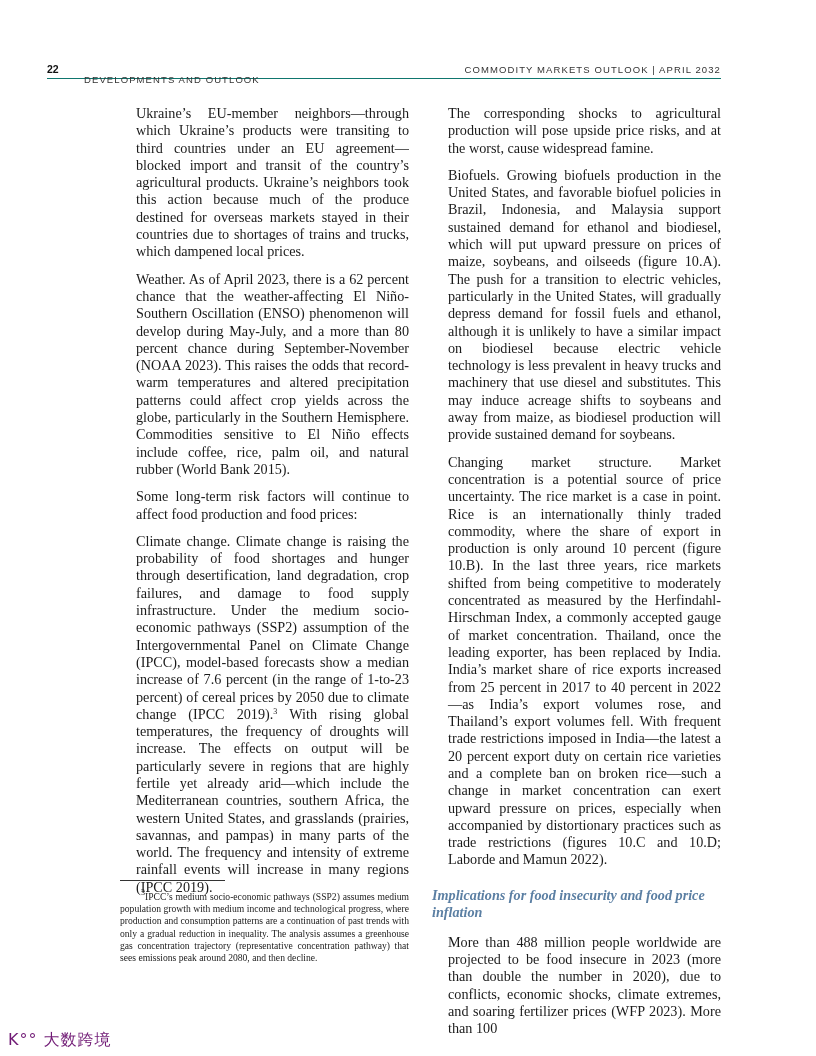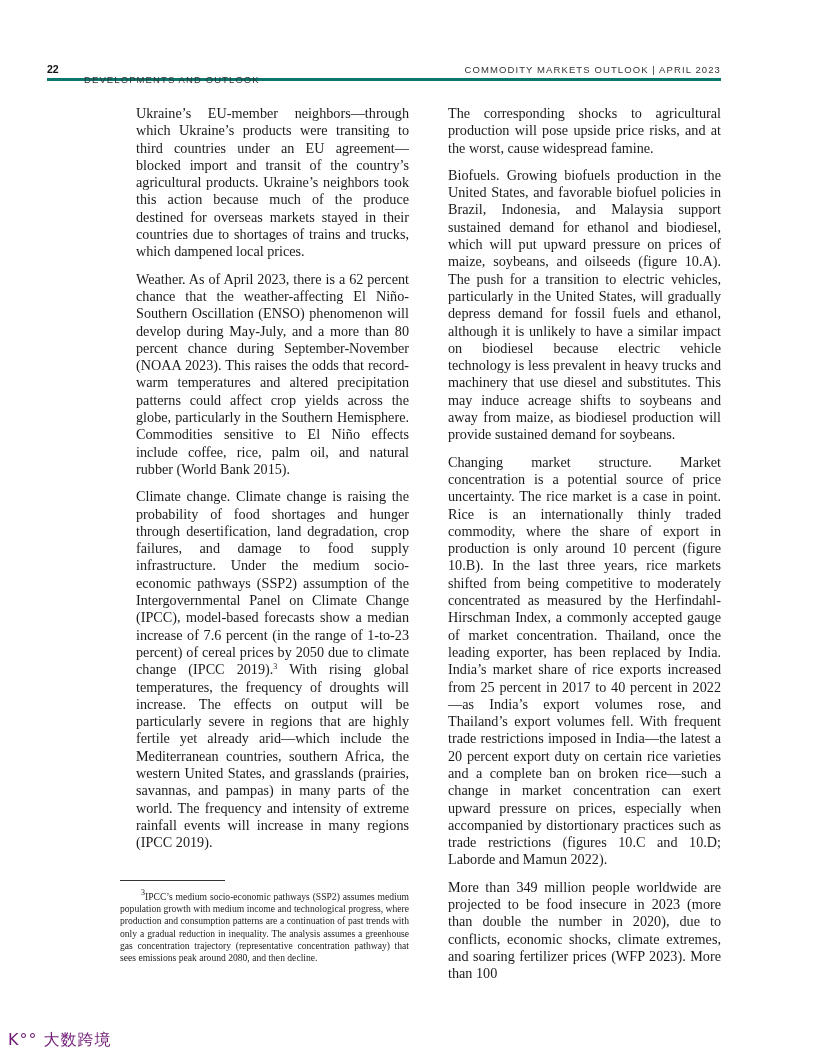--- a/index.html
+++ b/index.html
@@ -1,18 +1,18 @@
 <!DOCTYPE html>
 <html><head>
 <meta charset="utf-8">
 <style>
   html, body { margin: 0; padding: 0; background: #ffffff; }
   body { width: 816px; height: 1056px; position: relative; overflow: hidden; color: #1a1a1a; }
   .header { position: absolute; left: 47px; top: 62px; width: 674px; height: 16px;
-    border-bottom: 3px solid #0f766e; font-family: "Liberation Sans", sans-serif; font-size: 9.5px;
+    border-bottom: 1px solid #0f766e; font-family: "Liberation Sans", sans-serif; font-size: 9.5px;
     letter-spacing: 1.1px; color: #333; }
   .header .pnum { position: absolute; left: 0; top: 1px; font-weight: bold; color: #111; letter-spacing: 0; font-size: 10.5px; }
   .header .sect { position: absolute; left: 37px; top: 12px; }
   .header .title { position: absolute; right: 0; top: 2px; }
   .col { position: absolute; top: 105px; width: 289px; font-family: "Liberation Serif", serif;
     font-size: 14.2px; line-height: 17.3px; text-align: justify; hyphens: manual; }
   .col.left { left: 120px; }
   .col.right { left: 432px; }
   .col p { margin: 0 0 10px 16px; }
   .col p b { font-weight: normal; }
@@ -25,34 +25,36 @@
   sup { font-size: 8px; line-height: 0; vertical-align: 5px; }
   .watermark { position: absolute; left: 8px; top: 1030px; font-family: "DejaVu Sans", sans-serif;
     font-size: 16px; color: #701a75; letter-spacing: 1px; }
 </style>
 </head>
 <body>
 
 <div class="header">
   <span class="pnum">22</span>
   <span class="sect">DEVELOPMENTS AND OUTLOOK</span>
-  <span class="title">COMMODITY MARKETS OUTLOOK | APRIL 2023</span>
+  <span class="title">COMMODITY MARKETS OUTLOOK | APRIL 2032</span>
 </div>
 
 <div class="col left">
   <p>Ukraine’s EU-member neighbors—through which Ukraine’s products were transiting to third countries under an EU agreement—blocked import and transit of the country’s agricultural products. Ukraine’s neighbors took this action because much of the produce destined for overseas markets stayed in their countries due to shortages of trains and trucks, which dampened local prices.</p>
   <p><b>Weather.</b><span> As of April 2023, there is a 62 percent chance that the weather-affecting El Niño-Southern Oscillation (ENSO) phenomenon will develop during May-July, and a more than 80 percent chance during September-November (NOAA 2023). This raises the odds that record-warm temperatures and altered precipitation patterns could affect crop yields across the globe, particularly in the Southern Hemisphere. Commodities sensitive to El Niño effects include coffee, rice, palm oil, and natural rubber (World Bank 2015).</span></p>
+  <p>Some long-term risk factors will continue to affect food production and food prices:</p>
   <p><b>Climate change.</b><span> Climate change is raising the probability of food shortages and hunger through desertification, land degradation, crop failures, and damage to food supply infrastructure. Under the medium socio-economic pathways (SSP2) assumption of the Intergovernmental Panel on Climate Change (IPCC), model-based forecasts show a median increase of 7.6 percent (in the range of 1-to-23 percent) of cereal prices by 2050 due to climate change (IPCC 2019).</span><sup>3</sup><span> With rising global temperatures, the frequency of droughts will increase. The effects on output will be particularly severe in regions that are highly fertile yet already arid—which include the Mediterranean countries, southern Africa, the western United States, and grasslands (prairies, savannas, and pampas) in many parts of the world. The frequency and intensity of extreme rainfall events will increase in many regions (IPCC 2019).</span></p>
 </div>
 
 <div class="fn-rule"></div>
 <div class="footnote">
   <span class="ind"></span><sup>3</sup><span>IPCC’s medium socio-economic pathways (SSP2) assumes medium population growth with medium income and technological progress, where production and consumption patterns are a continuation of past trends with only a gradual reduction in inequality. The analysis assumes a greenhouse gas concentration trajectory (representative concentration pathway) that sees emissions peak around 2080, and then decline.</span>
 </div>
 
 <div class="col right">
   <p>The corresponding shocks to agricultural production will pose upside price risks, and at the worst, cause widespread famine.</p>
   <p><b>Biofuels.</b><span> Growing biofuels production in the United States, and favorable biofuel policies in Brazil, Indonesia, and Malaysia support sustained demand for ethanol and biodiesel, which will put upward pressure on prices of maize, soybeans, and oilseeds (figure 10.A). The push for a transition to electric vehicles, particularly in the United States, will gradually depress demand for fossil fuels and ethanol, although it is unlikely to have a similar impact on biodiesel because electric vehicle technology is less prevalent in heavy trucks and machinery that use diesel and substitutes. This may induce acreage shifts to soybeans and away from maize, as biodiesel production will provide sustained demand for soybeans.</span></p>
   <p><b>Changing market structure.</b><span> Market concentration is a potential source of price uncertainty. The rice market is a case in point. Rice is an internationally thinly traded commodity, where the share of export in production is only around 10 percent (figure 10.B). In the last three years, rice markets shifted from being competitive to moderately concentrated as measured by the Herfindahl-Hirschman Index, a commonly accepted gauge of market concentration. Thailand, once the leading exporter, has been replaced by India. India’s market share of rice exports increased from 25 percent in 2017 to 40 percent in 2022—as India’s export volumes rose, and Thailand’s export volumes fell. With frequent trade restrictions imposed in India—the latest a 20 percent export duty on certain rice varieties and a complete ban on broken rice—such a change in market concentration can exert upward pressure on prices, especially when accompanied by distortionary practices such as trade restrictions (figures 10.C and 10.D; Laborde and Mamun 2022).</span></p>
-  <p>More than 349 million people worldwide are projected to be food insecure in 2023 (more than double the number in 2020), due to conflicts, economic shocks, climate extremes, and soaring fertilizer prices (WFP 2023). More than 100</p>
+  <div class="subhead">Implications for food insecurity and food price inflation</div>
+  <p>More than 488 million people worldwide are projected to be food insecure in 2023 (more than double the number in 2020), due to conflicts, economic shocks, climate extremes, and soaring fertilizer prices (WFP 2023). More than 100</p>
 </div>
 
 <div class="watermark">K°° 大数跨境</div>
 
 </body></html>

